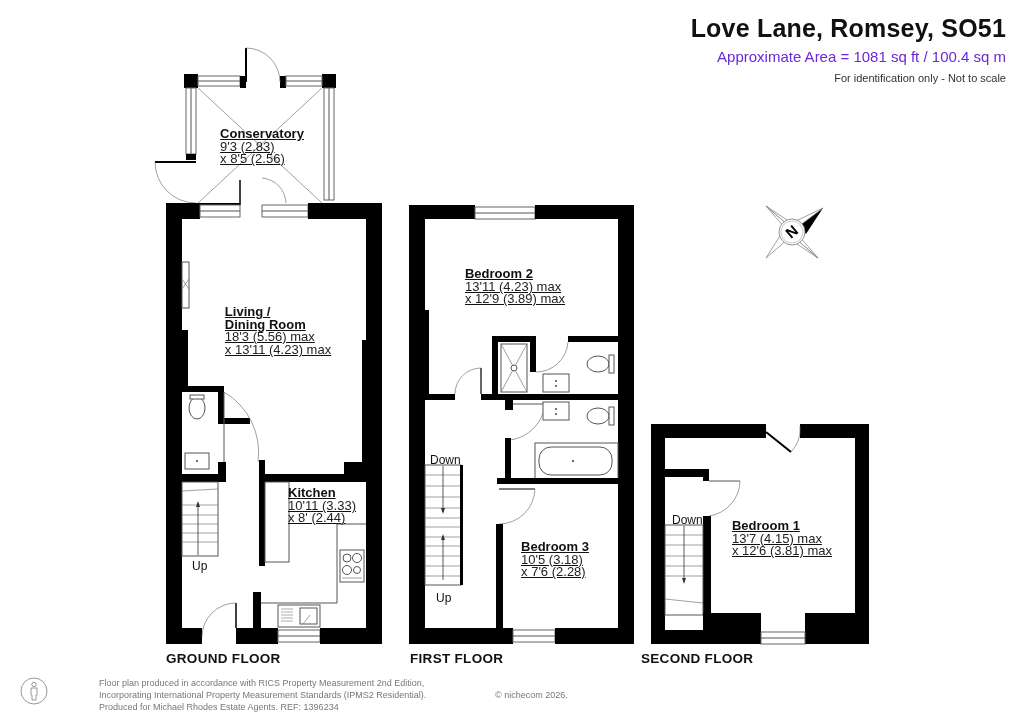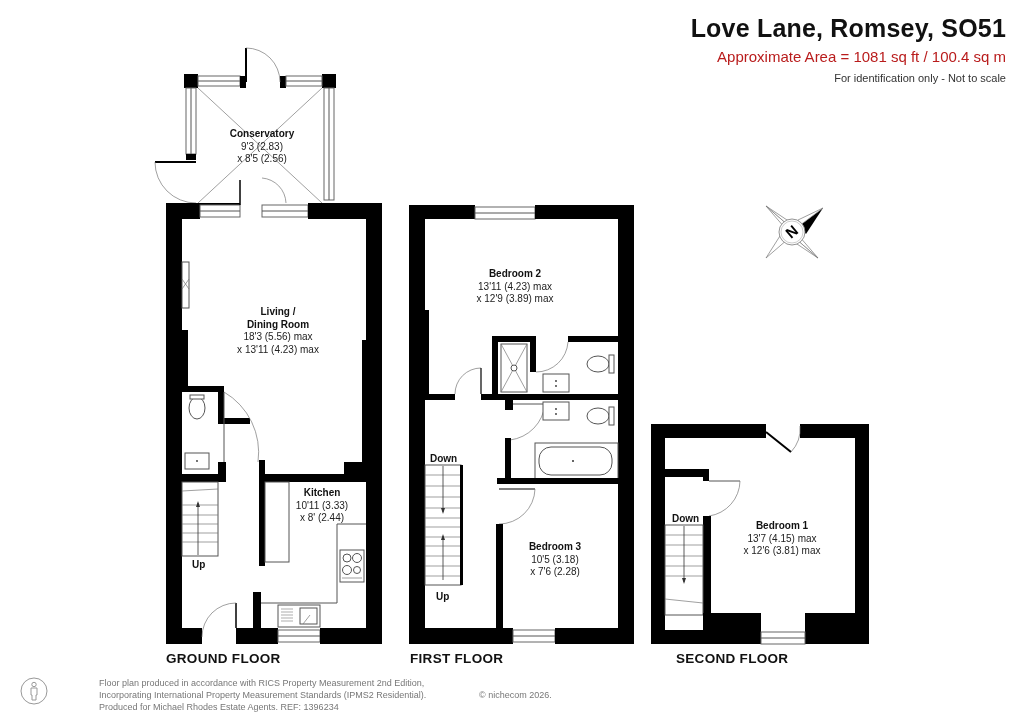--- a/index.html
+++ b/index.html
@@ -1,27 +1,27 @@
 <!DOCTYPE html>
 <html><head>
 <meta charset="utf-8">
 <style>
   html, body { margin: 0; padding: 0; background: #ffffff; }
   body { width: 1024px; height: 724px; position: relative; overflow: hidden; font-family: "Liberation Sans", sans-serif; color: #111; }
   .title { position: absolute; right: 18px; top: 14px; font-size: 25px; font-weight: bold; letter-spacing: 0.2px; }
-  .area { position: absolute; right: 18px; top: 48px; font-size: 15px; color: #b91c1c; }
+  .area { position: absolute; right: 18px; top: 48px; font-size: 15px; color: #6d28d9; }
   .disclaimer { position: absolute; right: 18px; top: 72px; font-size: 11px; color: #333; }
   svg.plan { position: absolute; left: 0; top: 0; }
   .floor-label { position: absolute; font-size: 13.5px; font-weight: bold; letter-spacing: 0.3px; }
-  .room-label { position: absolute; text-align: center; font-size: 10px; line-height: 12.5px; transform: translateX(-50%); white-space: nowrap; }
+  .room-label { position: absolute; font-size: 13px; line-height: 12.5px; transform: translateX(-50%); white-space: nowrap; text-decoration: underline; }
   .room-label .name { font-weight: bold; display: block; }
   .room-label .dim { display: block; color: #222; }
-  .stair-label { position: absolute; font-size: 10px; font-weight: bold; }
+  .stair-label { position: absolute; font-size: 12px; font-weight: normal; }
   .footer { position: absolute; left: 54px; top: 677px; font-size: 9px; line-height: 12px; color: #777; margin-left: 45px; }
-  .footer .copy { position: absolute; left: 380px; top: 12px; white-space: nowrap; }
+  .footer .copy { position: absolute; left: 396px; top: 12px; white-space: nowrap; }
   .person-icon { position: absolute; left: 20px; top: 677px; }
 </style>
 </head>
 <body>
 
 <div class="title">Love Lane, Romsey, SO51</div>
 <div class="area">Approximate Area = 1081 sq ft / 100.4 sq m</div>
 <div class="disclaimer">For identification only - Not to scale</div>
 
 <svg class="plan" width="1024" height="724" viewBox="0 0 1024 724">
@@ -296,21 +296,21 @@
 
 <div class="room-label" style="left:782px; top:520px;">
   <span class="name">Bedroom 1</span>
   <span class="dim">13'7 (4.15)  max</span>
   <span class="dim">x 12'6 (3.81) max</span>
 </div>
 <div class="stair-label" style="left:672px; top:513px;">Down</div>
 
 <div class="floor-label" style="left:166px; top:651px;">GROUND FLOOR</div>
 <div class="floor-label" style="left:410px; top:651px;text-align:right;">FIRST FLOOR</div>
-<div class="floor-label" style="left:676px; top:651px;">SECOND FLOOR</div>
+<div class="floor-label" style="left:641px; top:651px;">SECOND FLOOR</div>
 
 <svg class="person-icon" width="28" height="28" viewBox="0 0 28 28">
   <circle cx="14" cy="14" r="13" fill="none" stroke="#999" stroke-width="1"></circle>
   <circle cx="14" cy="7.5" r="2.2" fill="none" stroke="#999" stroke-width="1"></circle>
   <path d="M11 11 H17 V18 H16 V23 H12 V18 H11 Z" fill="none" stroke="#999" stroke-width="1"></path>
 </svg>
 <div class="footer">
   <div>Floor plan produced in accordance with RICS Property Measurement 2nd Edition,</div>
   <div>Incorporating International Property Measurement Standards (IPMS2 Residential).</div>
   <div>Produced for Michael Rhodes Estate Agents.   REF: 1396234</div>

